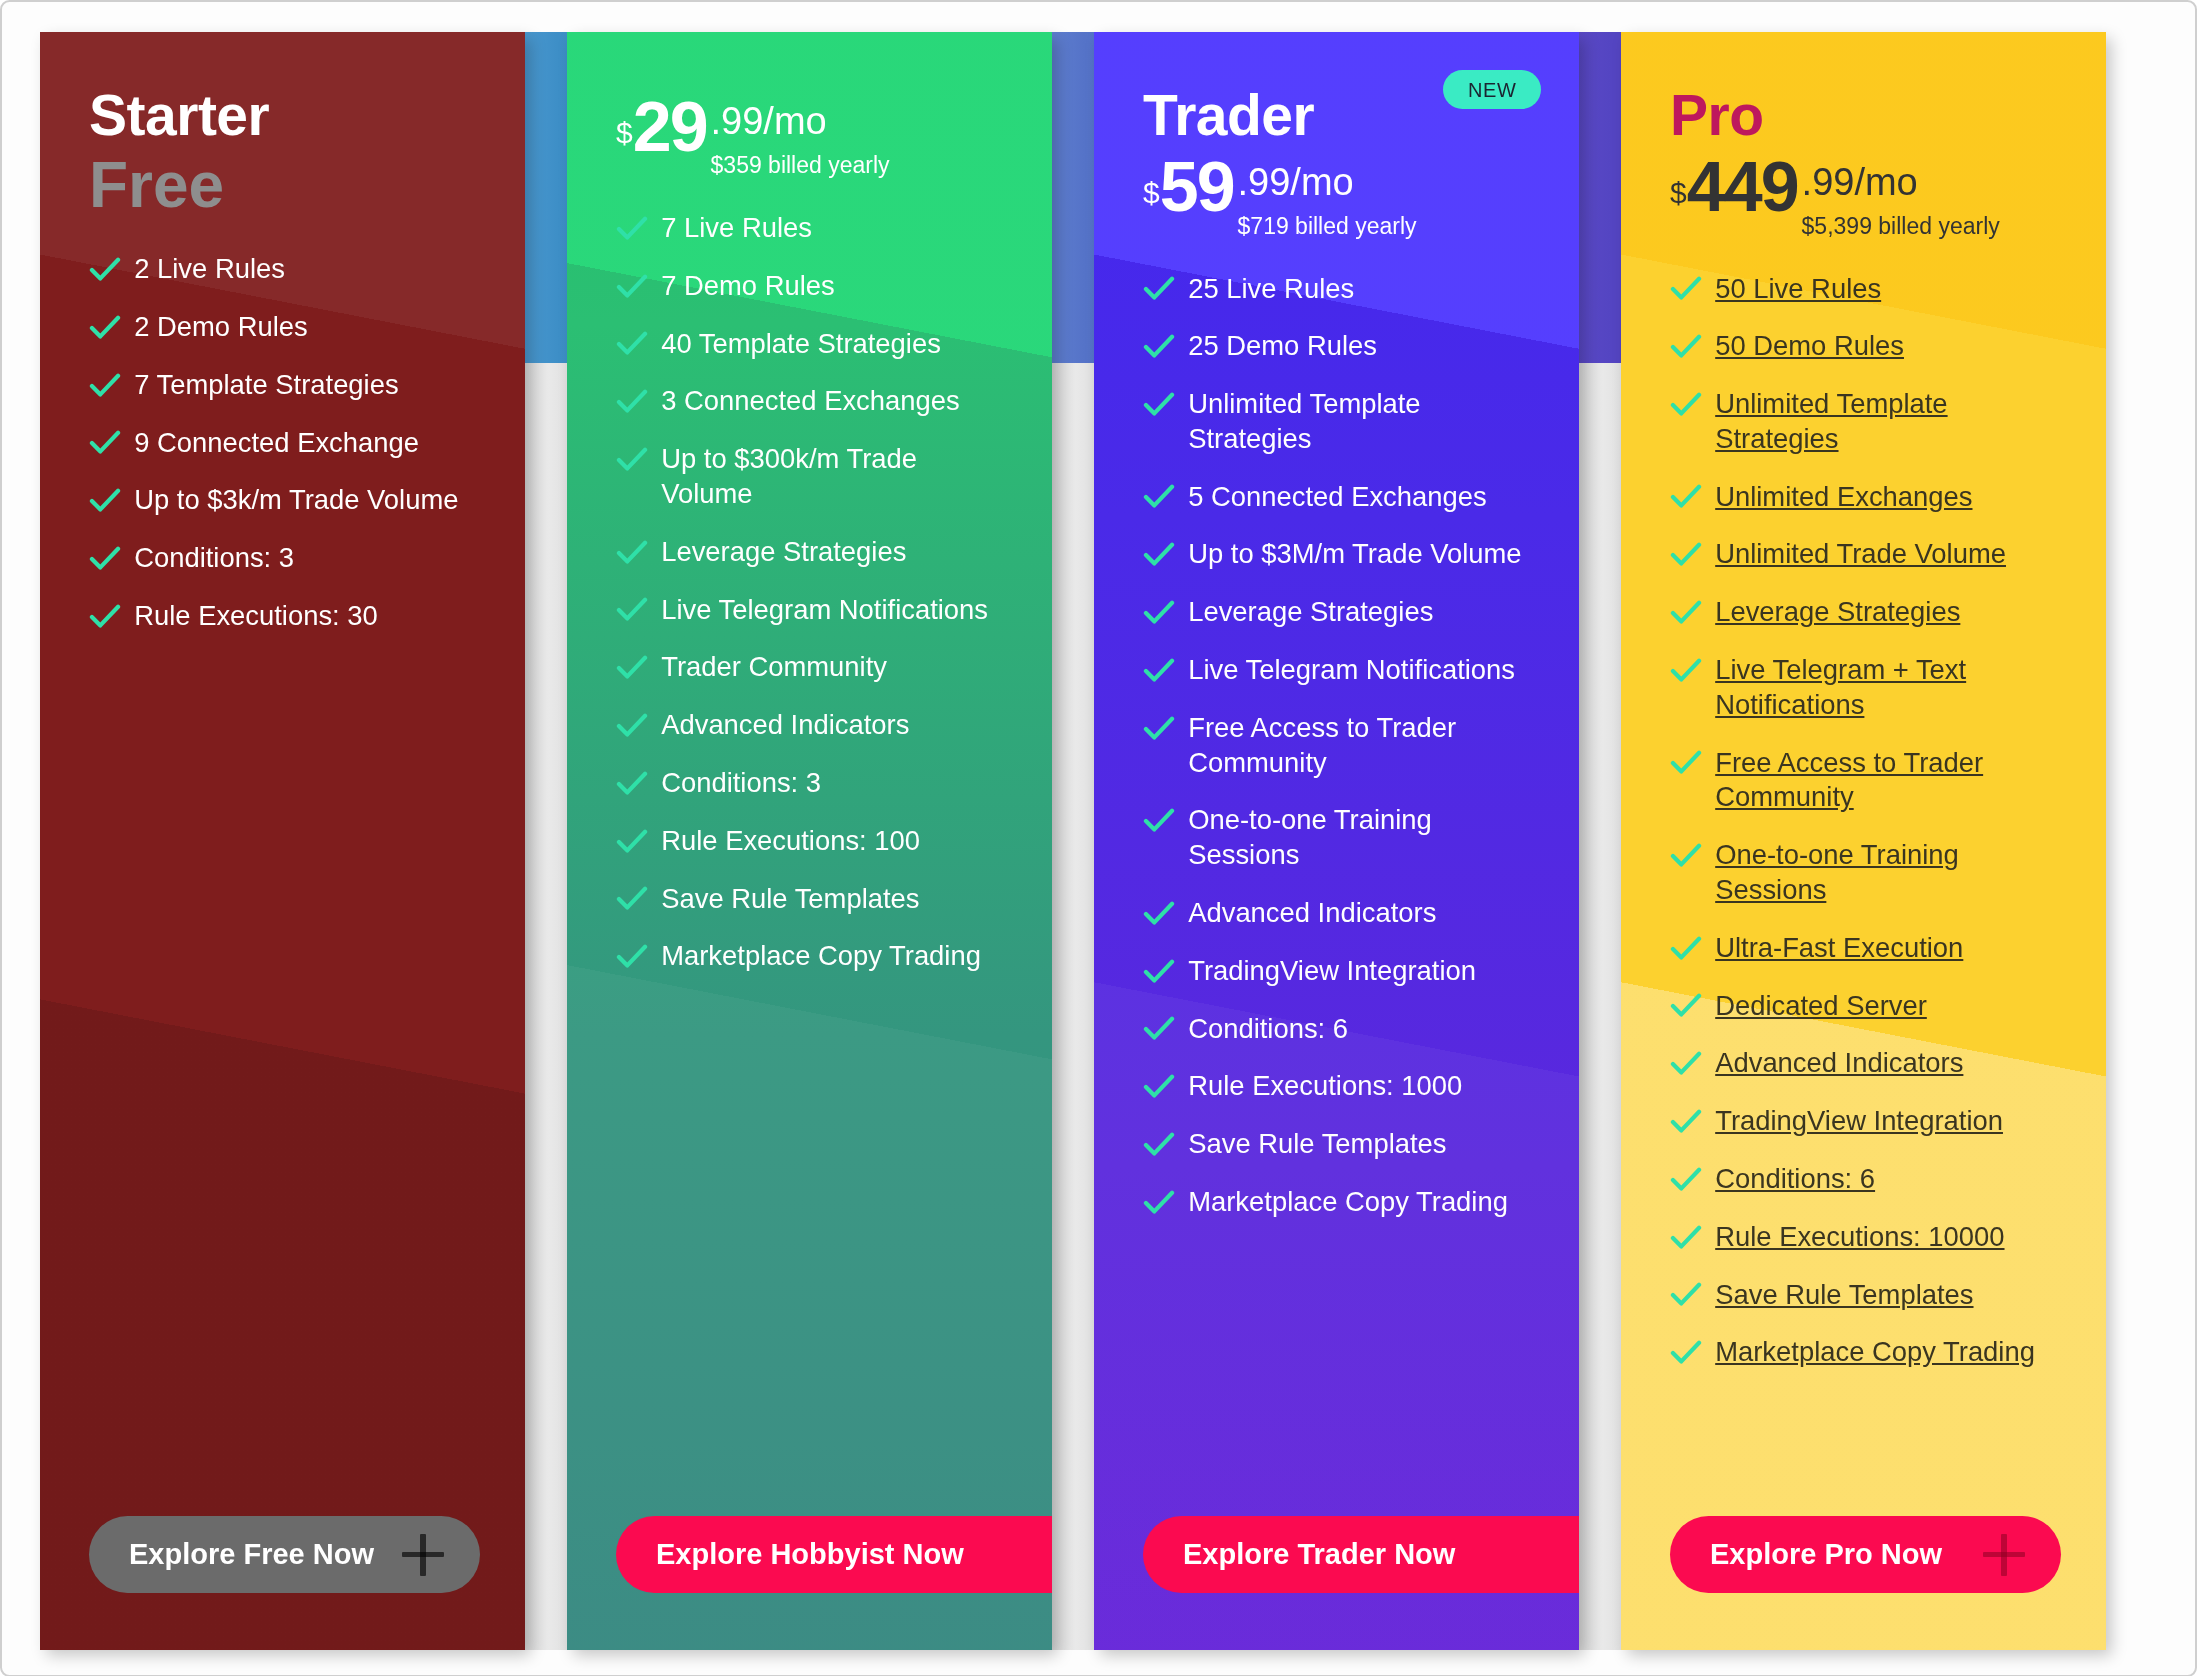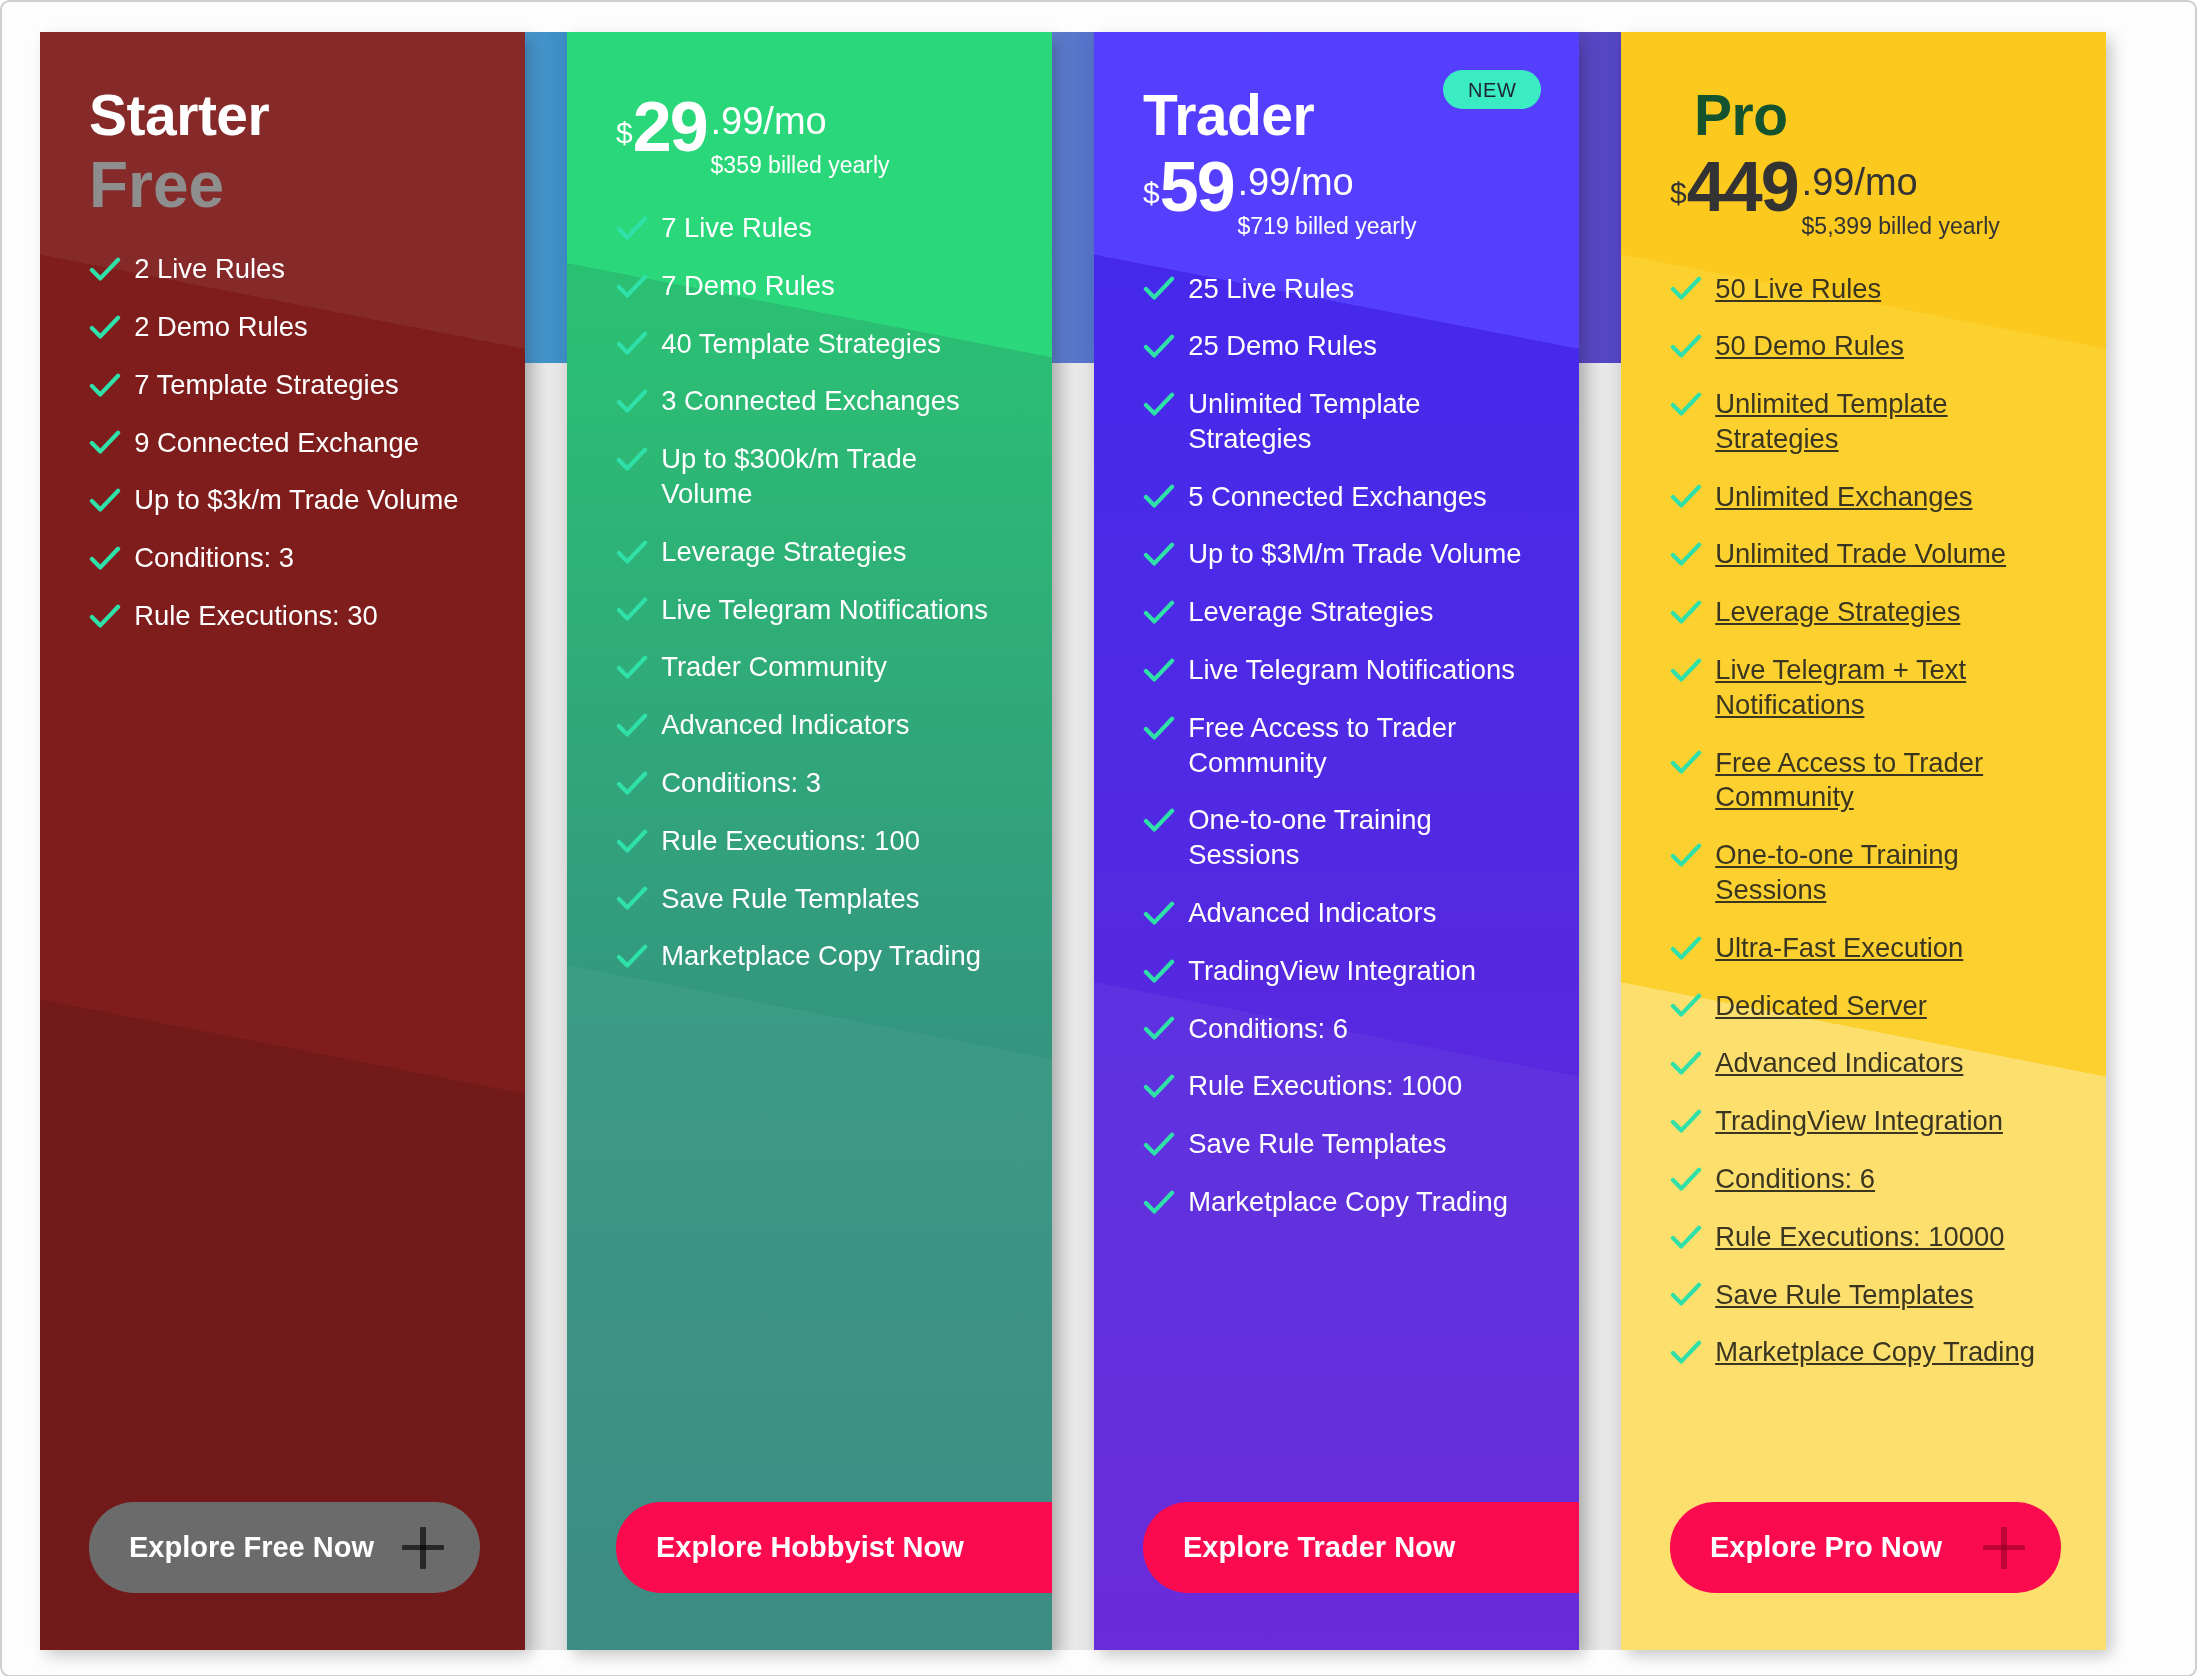--- a/index.html
+++ b/index.html
@@ -117,21 +117,21 @@
   
   .head { position: relative; padding: 0 45px 0 49px; }
 
   .plan-name {
     font-size: 57px;
     font-weight: bold;
     letter-spacing: -0.5px;
     line-height: 1.06;
   }
   .light .plan-name { color: #ffffff; }
-  .dark  .plan-name { color: #14532d; margin-left: 24px; }
+  .dark  .plan-name { color: #be185d; }
 
   .free-word {
     font-size: 64px;
     font-weight: bold;
     color: #8e8e8e;
     line-height: 1.08;
     margin-top: 5.7px;
   }
 
   .badge {
@@ -199,21 +199,21 @@
   .dark  .feature-text { color: #3a3520; text-decoration: underline; }
 
   
   .cta-wrap { padding: 0 45px 57px 49px; }
   .cta {
     position: relative;
     display: flex;
     align-items: center;
     justify-content: space-between;
     width: 100%;
-    height: 91px;
+    height: 77px;
     border-radius: 45px;
     border: none;
     padding: 0 36px 0 40px;
     cursor: pointer;
     font-family: inherit;
   }
   .cta.grey { background: #6b6b6b; }
   .cta.pink { background: #fb0a50; }
   .cta-label {
     font-size: 29px;

